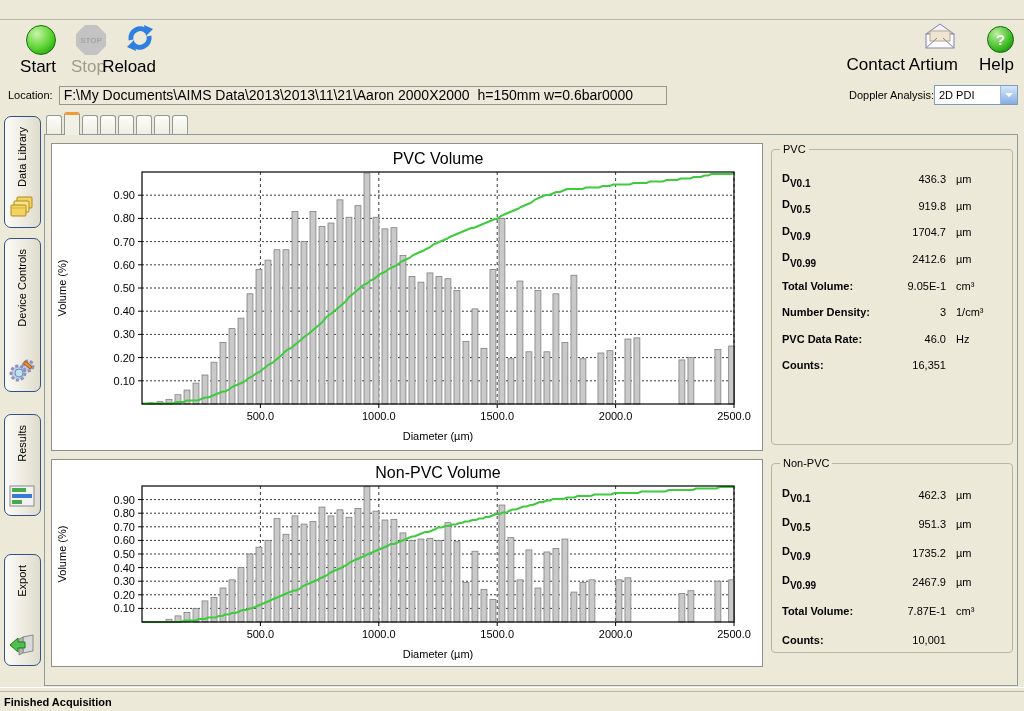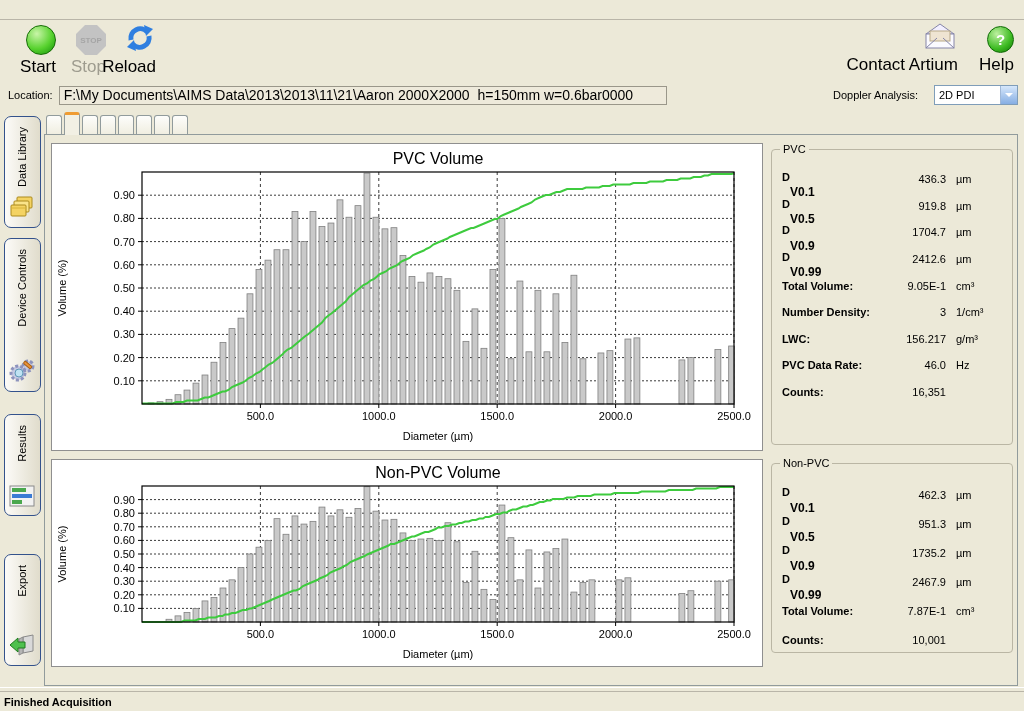--- a/index.html
+++ b/index.html
@@ -43,21 +43,21 @@
     color:#fff; font-weight:bold; font-size:15px;
   }
   
   .locrow { height:26px; display:flex; align-items:center; padding:0 6px 0 8px; }
   .locrow .loc-label { margin-right:6px; }
   .loc-field {
     width:608px; height:19px; border:1px solid #9a978a; background:#eeeadb;
     font-family:"Liberation Sans", sans-serif; font-size:14px; color:#000;
     padding:1px 4px; outline:none;
   }
-  .doppler { margin-left:auto; display:flex; align-items:center; gap:16px; }
+  .doppler { margin-left:auto; display:flex; align-items:center; gap:0; }
   .combo {
     width:84px; height:20px; border:1px solid #7f9db9; background:#fff;
     display:flex; align-items:center;
   }
   .combo .combo-value { flex:1; padding-left:4px; }
   .combo .combo-btn {
     width:17px; height:18px; background:linear-gradient(#d6e7fb,#86aee3);
     border-left:1px solid #a0b8d8; display:flex; align-items:center; justify-content:center;
   }
   .combo .combo-btn::after { content:""; width:0; height:0; border:4px solid transparent; border-top-color:#fff; margin-top:4px; }
@@ -102,21 +102,21 @@
   .groupbox {
     border:1px solid #bab6a4; border-radius:4px; position:relative;
     padding:16px 8px 6px 10px; margin-top:6px;
   }
   .groupbox .gb-title { position:absolute; top:-7px; left:8px; background:#ece9d8; padding:0 3px; }
   .gb-pvc { height:296px; }
   .gb-npvc { height:190px; margin-top:18px; }
   .stat-row { display:flex; align-items:center; min-height:29px; }
   .gb-pvc .stat-row { min-height:26.6px; }
   .stat-label { font-weight:bold; font-size:11px; width:108px; }
-  .stat-label sub { font-size:12px; font-weight:bold; position:relative; top:12px; }
+  .stat-label sub { font-size:10px; font-weight:bold; position:relative; top:2px; }
   .stat-value { width:66px; text-align:right; padding-right:10px; }
   .stat-unit { font-weight:normal; }
   
   .status-gutter { height:5px; border-top:1px solid #fff; border-bottom:1px solid #b9b5a8; margin-top:1px; }
   .statusbar { height:19px; display:flex; align-items:center; padding-left:4px;font-weight:bold; }
 </style>
 </head>
 <body>
 
 <div class="menubar">
@@ -491,25 +491,20 @@
                 <span class="stat-label"><span>Total Volume:</span></span>
                 <span class="stat-value">9.05E-1</span>
                 <span class="stat-unit">cm³</span>
               </div>
               <div class="stat-row">
                 <span class="stat-label"><span>Number Density:</span></span>
                 <span class="stat-value">3</span>
                 <span class="stat-unit">1/cm³</span>
               </div>
               <div class="stat-row">
-                <span class="stat-label"><span>LWC:</span></span>
-                <span class="stat-value">156.217</span>
-                <span class="stat-unit">g/m³</span>
-              </div>
-              <div class="stat-row">
                 <span class="stat-label"><span>PVC Data Rate:</span></span>
                 <span class="stat-value">46.0</span>
                 <span class="stat-unit">Hz</span>
               </div>
               <div class="stat-row">
                 <span class="stat-label"><span>Counts:</span></span>
                 <span class="stat-value">16,351</span>
                 <span class="stat-unit"></span>
               </div>
             </div>

